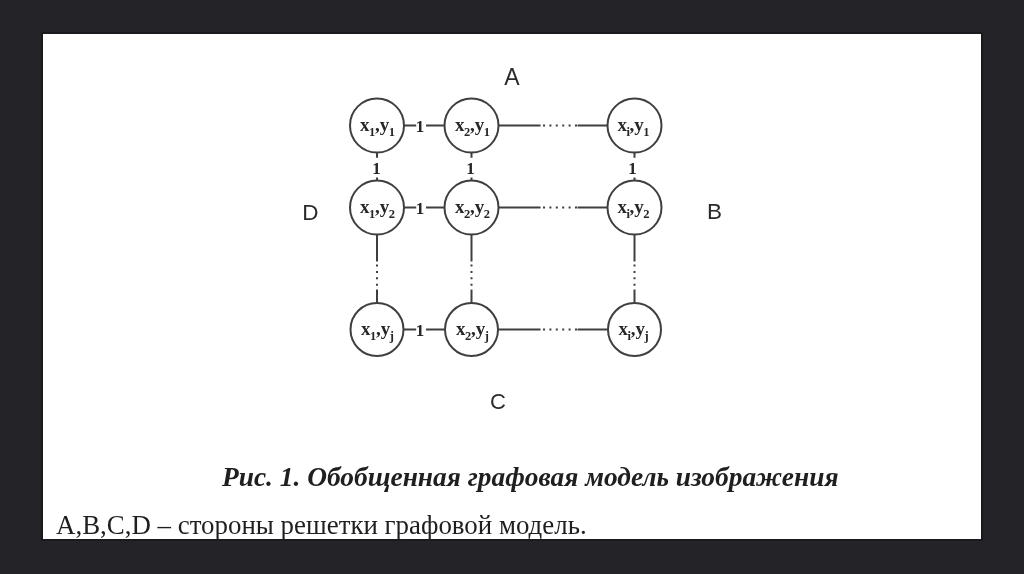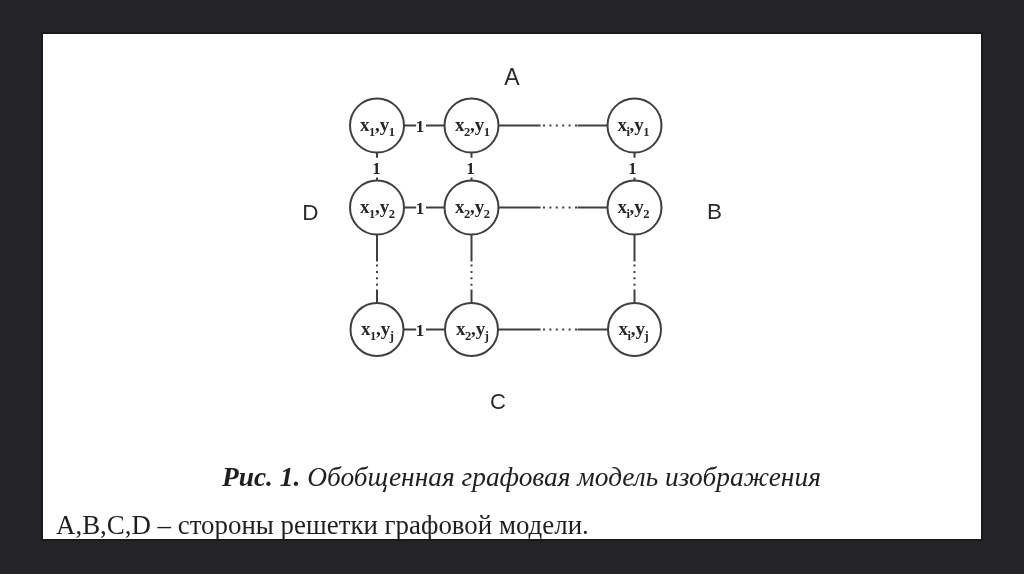--- a/index.html
+++ b/index.html
@@ -79,14 +79,14 @@
       <text x="632.5" y="174.2">1</text>
     </g>
   </g>
 </svg>
 
 <div class="lbl" style="left:512px;top:65.5px;font-size:23px;">A</div>
 <div class="lbl" style="left:714.5px;top:201px;font-size:22.5px;">B</div>
 <div class="lbl" style="left:498px;top:391px;font-size:22px;">C</div>
 <div class="lbl" style="left:310.3px;top:201.5px;font-size:22.5px;">D</div>
 
-<div class="cap" style="left:222px;top:464px;font-size:27.4px;"><b><i>Рис. 1.</i></b><i> Обобщенная графовая модель изображения</i></div>
-<div class="cap" style="left:56px;top:512px;font-size:26.9px;">A,B,C,D – стороны решетки графовой модели.</div>
+<div class="cap" style="left:222px;top:464px;font-size:27.4px;font-weight:bold;"><b><i>Рис. 1.</i></b><i> Обобщенная графовая модель изображения</i></div>
+<div class="cap" style="left:56px;top:512px;font-size:26.9px;">A,B,C,D – стороны решетки графовой модель.</div>
 
 </body></html>

